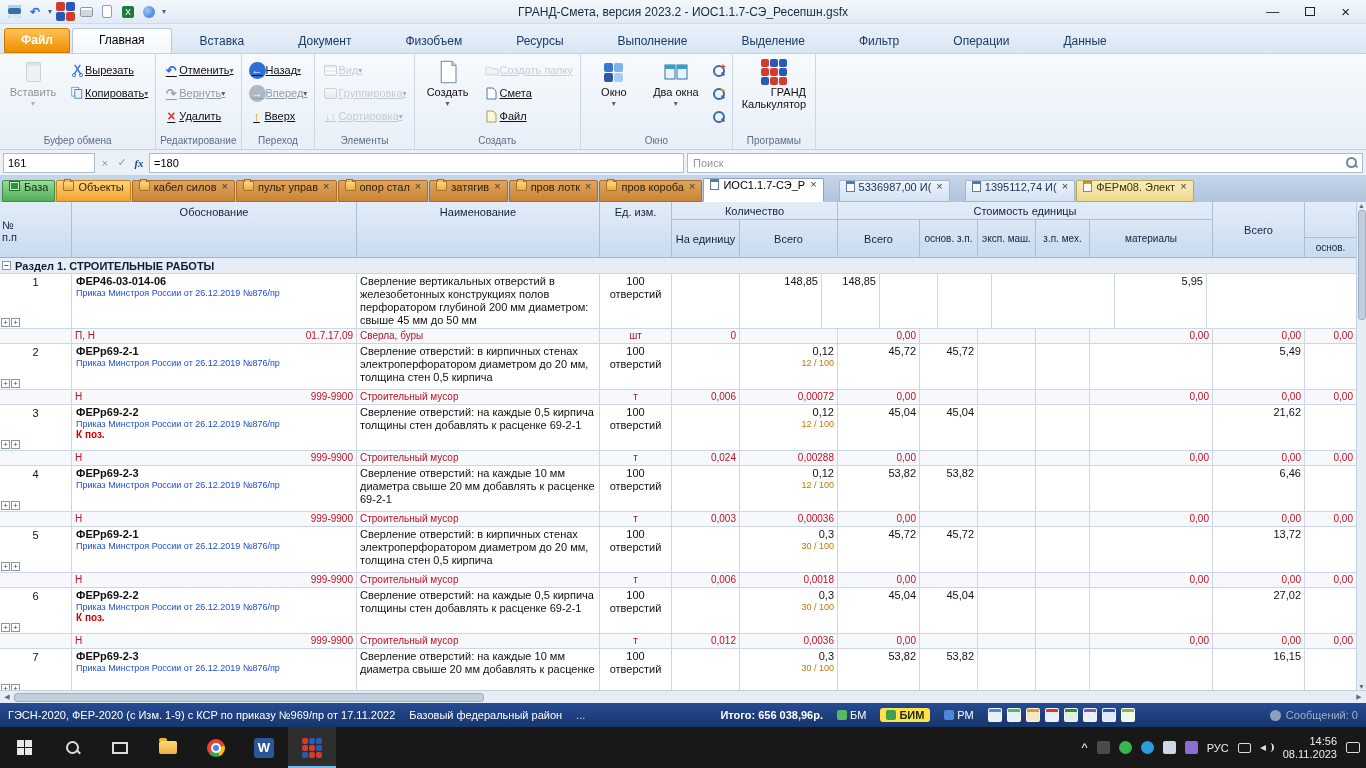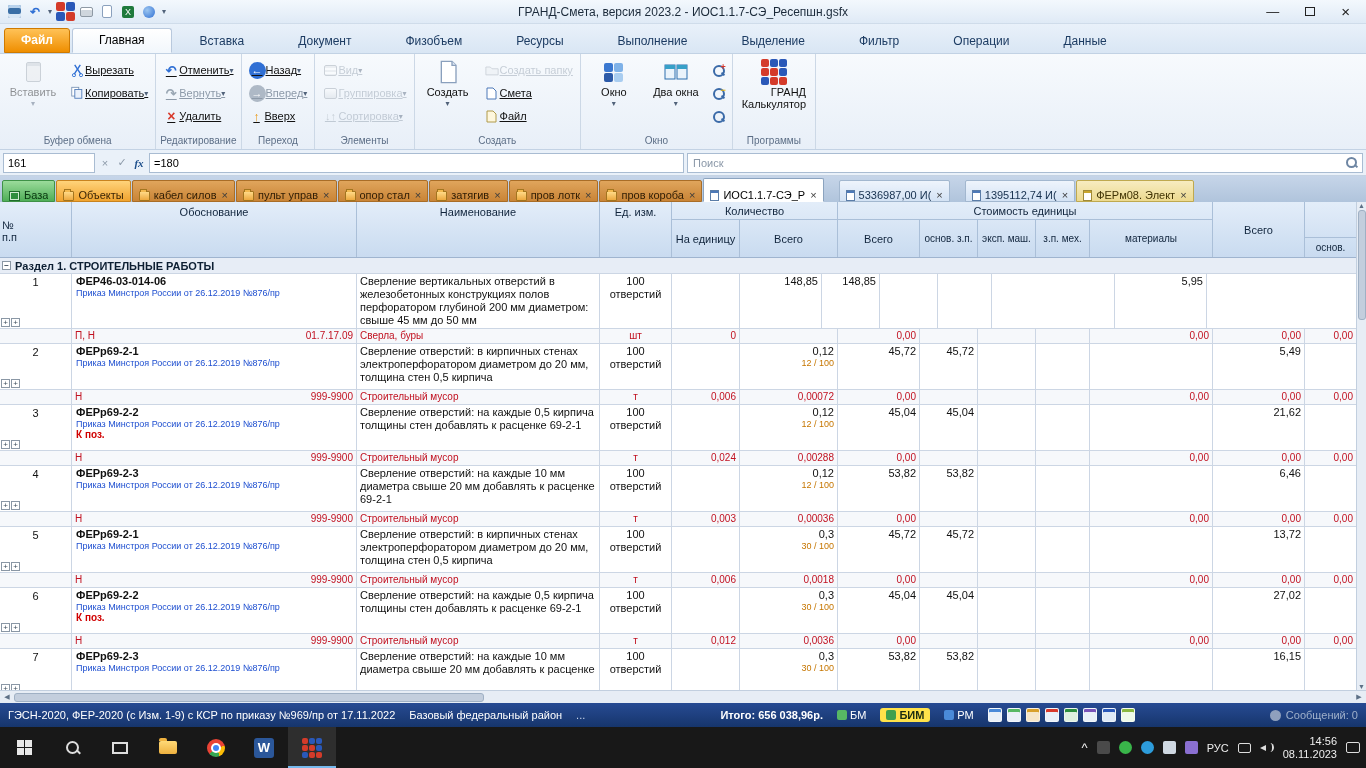--- a/index.html
+++ b/index.html
@@ -54,21 +54,21 @@
 .fmain{flex:1;height:20px;border:1px solid #a9bcd2;font-size:11px;padding:0 4px;font-family:"Liberation Sans",sans-serif;}
 .searchbox{width:676px;height:20px;background:#fff;border:1px solid #a9bcd2;display:flex;align-items:center;flex:none;}
 .searchbox input{flex:1;border:none;outline:none;font-size:11px;padding:0 5px;font-family:"Liberation Sans",sans-serif;color:#333;}
 .searchbox input::placeholder{color:#8b98a8;}
 .smag{width:13px;height:13px;position:relative;margin-right:4px;flex:none;}
 .smag::before{content:"";position:absolute;left:1px;top:1px;width:7px;height:7px;border:2px solid #6e86a3;border-radius:50%;}
 .smag::after{content:"";position:absolute;left:9px;top:9px;width:4px;height:2px;background:#6e86a3;transform:rotate(45deg);}
 
 
 .dtabs{height:26px;flex:none;background:linear-gradient(#c6d5e9,#b0c4dc);display:flex;align-items:flex-end;padding:0 0 0 2px;gap:1px;overflow:hidden;}
-.dtab{height:22px;display:flex;align-items:flex-end;padding:0 6px;border:1px solid #8ba3bf;border-radius:2px 2px 0 0;font-size:11px;white-space:nowrap;}
+.dtab{height:22px;display:flex;align-items:flex-start;padding:0 6px;border:1px solid #8ba3bf;border-radius:2px 2px 0 0;font-size:11px;white-space:nowrap;}
 .dtab .dlabel{max-width:86px;overflow:hidden;text-overflow:ellipsis;}
 .dtab.base{background:linear-gradient(#9bdb9b,#4fae57);border-color:#3f9147;color:#06340d;}
 .dtab.objects{background:linear-gradient(#ffd37a,#f0a32f);border-color:#c8831f;color:#3a2405;}
 .dtab.folder{background:linear-gradient(#e2a польз,#c98436);}
 .dtab.folder{background:linear-gradient(#e0a55c,#c98436);border-color:#a96d27;color:#2e1c04;}
 .dtab.active{background:#fff;border-bottom-color:#fff;height:24px;color:#000;}
 .dtab.doc{background:linear-gradient(#eef4fc,#d3e2f4);border-color:#a2b7cf;color:#16304e;margin-left:14px;}
 .dtab.fer{background:linear-gradient(#f7ecc0,#ecd98e);border-color:#bfa94f;color:#413405;}
 .dclose{font-size:11px;margin-left:5px;color:#3c3c3c;line-height:1;}
 .dicon{width:11px;height:10px;display:inline-block;margin-right:4px;flex:none;position:relative;}

